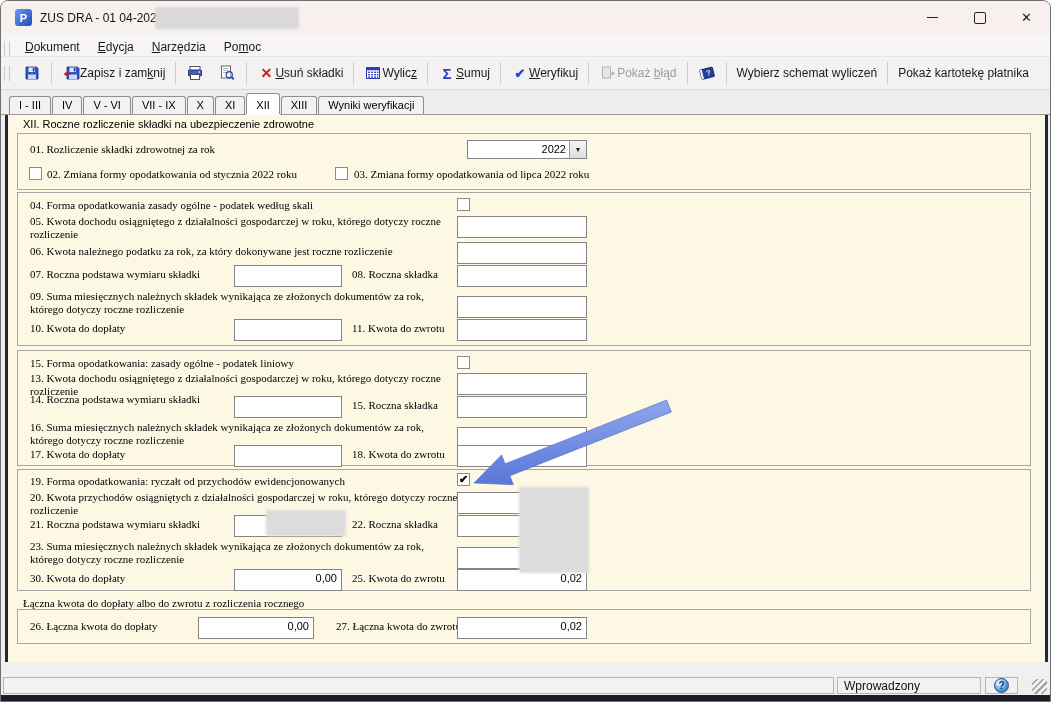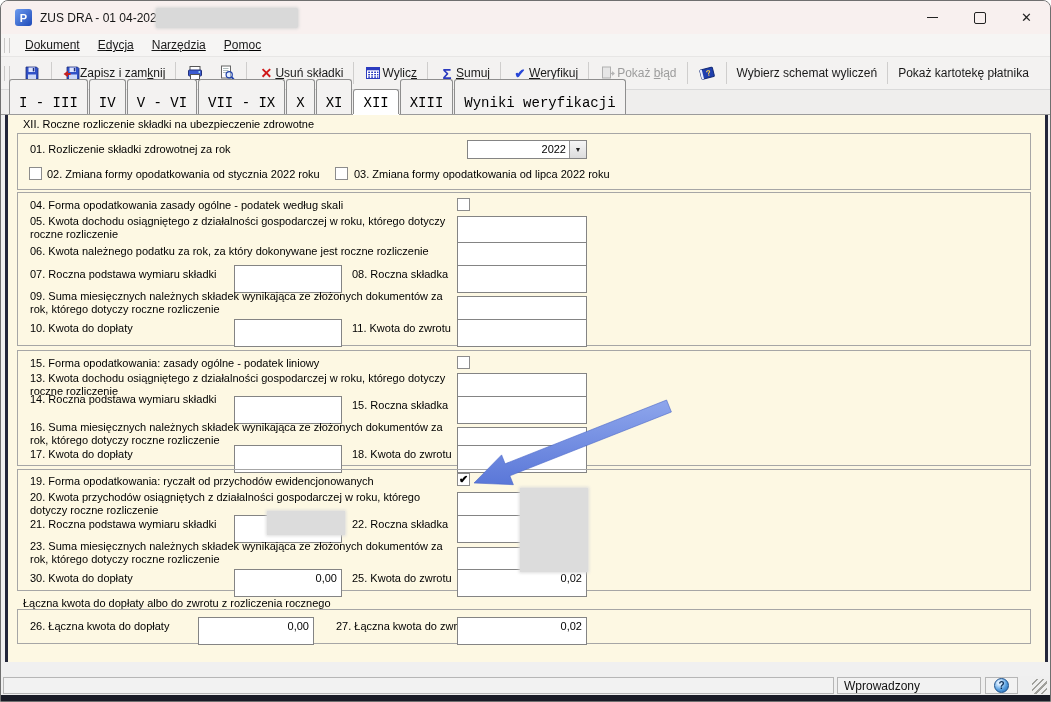--- a/index.html
+++ b/index.html
@@ -10,49 +10,49 @@
   .appicon{width:17px;height:17px;margin:0 8px 0 14px;border-radius:3px;background:linear-gradient(135deg,#6d9bef,#1d49b8);
            color:#fff;font-size:11px;font-weight:bold;display:flex;align-items:center;justify-content:center;}
   .wtitle{font-size:12px;color:#151515;}
   .title-redaction{position:absolute;left:155px;top:7px;width:142px;height:20px;background:#d9d9d9;border-radius:2px;
                    box-shadow:0 0 3px 1px #d9d9d9;}
   .wbtns{position:absolute;right:0;top:0;height:33px;display:flex;}
   .wbtn{width:47px;height:33px;display:flex;align-items:center;justify-content:center;color:#222;font-size:13px;}
   .minbar{width:11px;height:1px;background:#222;display:block;}
   .maxbox{width:10px;height:10px;border:1px solid #222;border-radius:2px;display:block;}
   
-  .menubar{position:absolute;left:0;top:33px;width:100%;height:23px;background:#f6f5f4;display:flex;align-items:center;
-           border-bottom:1px solid #e7e6e5;box-sizing:border-box;text-decoration:underline;}
+  .menubar{position:absolute;left:0;top:33px;width:100%;height:23px;background:#f6f5f4;display:flex;align-items:flex-end;
+           border-bottom:1px solid #e7e6e5;box-sizing:border-box;}
   .grip{width:4px;height:15px;border-left:1px solid #c9c8c7;border-right:1px solid #c9c8c7;margin:0 6px 0 3px;}
   .mitem{font-size:12px;color:#1a1a1a;padding:2px 9px;}
   
   .toolbar{position:absolute;left:0;top:56px;width:100%;height:33px;background:#f3f2f1;border-bottom:1px solid #dadada;
            display:flex;align-items:center;box-sizing:border-box;}
   .tbtn{display:flex;align-items:center;padding:0 7px;height:26px;font-size:12px;color:#1a1a1a;white-space:nowrap;}
   .tbtn.disabled{color:#9d9d9d;}
   .tsep{width:1px;height:22px;background:#cfcecd;margin:0 3px;flex:none;}
   .ico{width:18px;height:16px;display:inline-flex;align-items:center;justify-content:center;flex:none;}
   .glyph-x{color:#d01818;font-weight:bold;font-size:14px;}
   .glyph-sigma{color:#2b3bbf;font-weight:bold;font-size:15px;}
   .glyph-check{color:#2746d8;font-weight:bold;font-size:13px;}
   
   .tabbar{position:absolute;left:0;top:89px;width:100%;height:24px;background:#efeeed;display:flex;align-items:flex-end;
           padding-left:8px;box-sizing:border-box;}
-  .tab{font-size:14px;color:#000;background:#f3f2f1;border:1px solid #8e8e8e;border-bottom:none;border-radius:3px 3px 0 0;
-       padding:15px 9px 3px 9px;margin-right:1px;position:relative;font-family:Liberation Mono, monospace;}
+  .tab{font-size:11px;color:#000;background:#f3f2f1;border:1px solid #8e8e8e;border-bottom:none;border-radius:3px 3px 0 0;
+       padding:2px 9px 3px 9px;margin-right:1px;position:relative;}
   .tab.active{background:#ffffff;padding-top:5px;z-index:2;box-shadow:0 1px 0 #fff;}
   
   .formwrap{position:absolute;left:0;top:113px;width:100%;height:562px;background:#f0f0f0;border-top:1px solid #9b9b9b;box-sizing:border-box;}
   .yellow{position:absolute;left:4px;top:0;width:1043px;height:547px;background:#fdf8e3;
           border-left:3px solid #23263a;border-right:3px solid #23263a;box-sizing:border-box;}
   .sectitle{position:absolute;left:15px;top:3px;font-size:11px;color:#000;white-space:nowrap;}
   .grp{position:absolute;border:1px solid #a6a6a6;box-sizing:border-box;}
-  .lbl{position:absolute;font-size:11px;color:#000;line-height:13px;white-space:nowrap;}
+  .lbl{position:absolute;font-size:11px;color:#000;line-height:13px;white-space:nowrap;font-family:Liberation Serif, serif;}
   .lbl.w2{white-space:normal;width:428px;}
-  .inp{position:absolute;width:130px;height:28px;border:1px solid #848484;background:#fff;font-size:11px;color:#000;
+  .inp{position:absolute;width:130px;height:22px;border:1px solid #848484;background:#fff;font-size:11px;color:#000;
        text-align:right;padding:2px 4px 12px 4px;box-sizing:border-box;}
   .inp.mid{width:108px;}
   .inp.g5a{width:116px;}
   .cb{position:absolute;width:13px;height:13px;border:1px solid #8c8c8c;background:#fff;box-sizing:border-box;
       display:flex;align-items:center;justify-content:center;}
   .cbm{font-size:11px;font-weight:bold;color:#000;line-height:10px;margin-top:-1px;}
   .dd{position:absolute;width:120px;height:19px;border:1px solid #848484;background:#fff;box-sizing:border-box;display:flex;}
   .ddval{flex:1;font-size:11px;color:#000;text-align:right;padding:2px 3px 0 18px;}
   .ddbtn{width:17px;height:100%;background:linear-gradient(#f6f6f6,#dcdcdc);border-left:1px solid #9a9a9a;
          display:flex;align-items:center;justify-content:center;box-sizing:border-box;}

